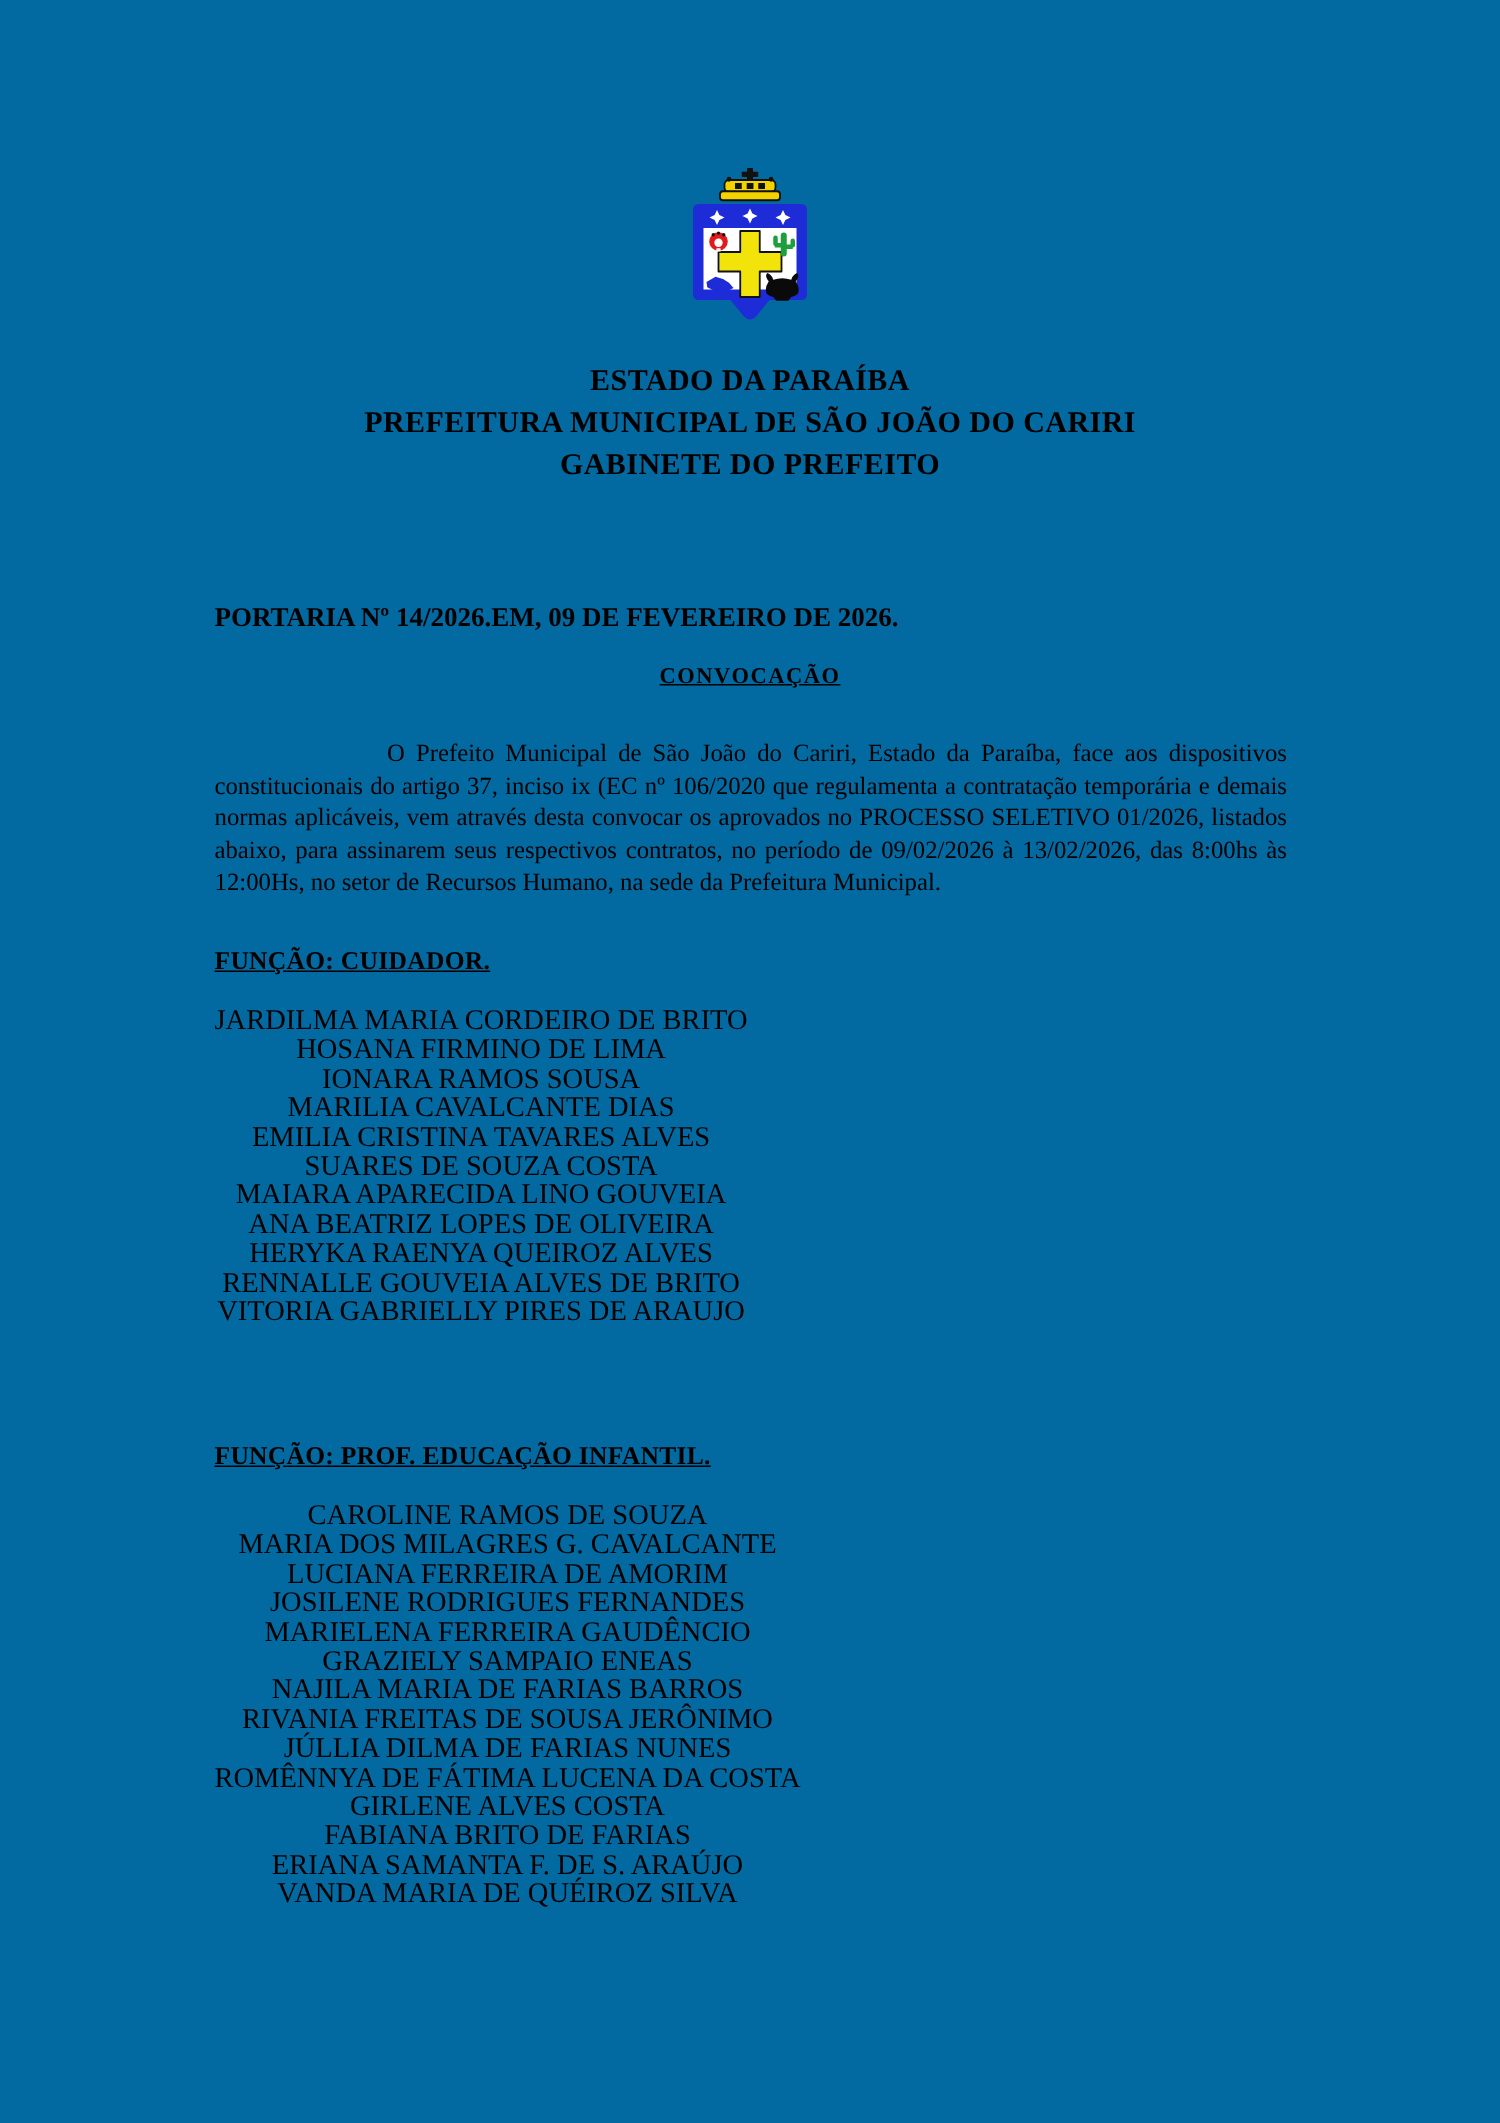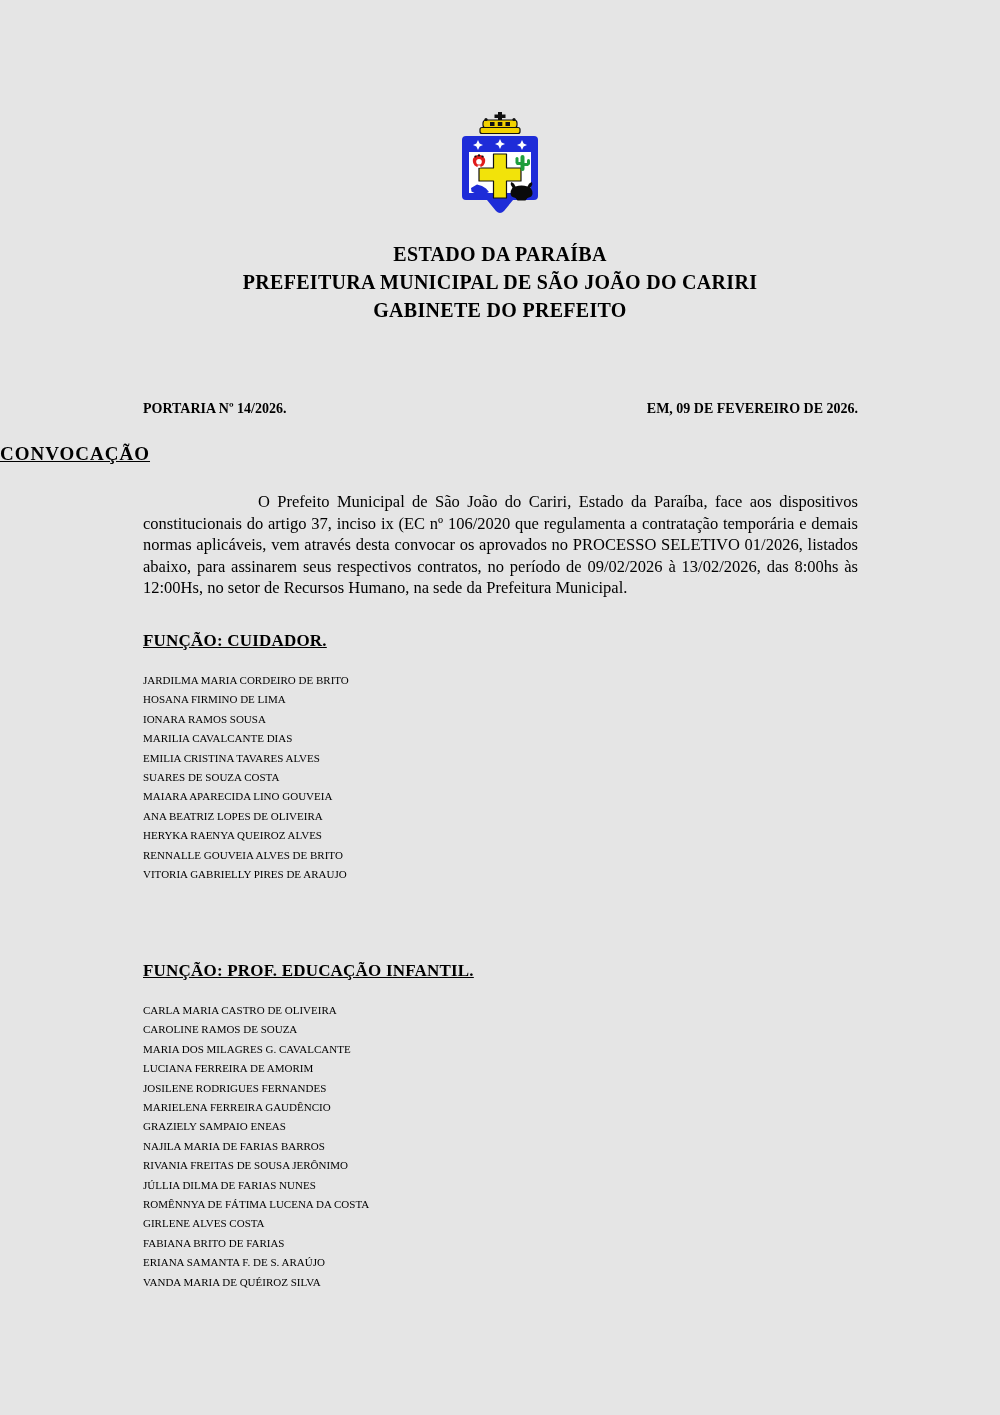--- a/index.html
+++ b/index.html
@@ -1,57 +1,57 @@
 <!DOCTYPE html>
 <html lang="pt-BR"><head>
 <meta charset="utf-8">
 <style>
   html,body{margin:0;padding:0;background:#ffffff;}
   .page{
     position:relative;
     width:1000px;height:1415px;
-    background:#e5e5e5;
+    background:#0369a1;
     font-family:"Liberation Serif", serif;
     color:#000000;
     overflow:hidden;
   }
   .crest{
     position:absolute;top:112px;left:50%;transform:translateX(-50%);
     width:92px;height:110px;
   }
   .letterhead{
     position:absolute;top:240px;left:0;right:0;
     text-align:center;font-weight:bold;font-size:20px;line-height:28px;
     letter-spacing:.3px;
   }
   .meta-row{
     position:absolute;top:401px;left:143px;width:715px;
-    display:flex;justify-content:space-between;
-    font-weight:bold;font-size:14px;font-family:Liberation Serif, serif;
+    display:flex;
+    font-weight:bold;font-size:18px;font-family:Liberation Serif, serif;
   }
   .doc-title{
     position:absolute;top:443px;left:0;right:0;
-    font-weight:bold;font-size:19px;
+    text-align:center;font-weight:bold;font-size:15px;
     text-decoration:underline;letter-spacing:1px;
   }
   .body-par{
     position:absolute;top:491px;left:143px;width:715px;
     font-size:16.5px;line-height:21.6px;text-align:justify;
     text-indent:115px;margin:0;
   }
   .section-heading{
     position:absolute;left:143px;
     font-weight:bold;font-size:17px;
     text-decoration:underline;letter-spacing:.2px;
   }
   .heading-1{top:631px;}
   .heading-2{top:961px;}
   .name-list{
     position:absolute;left:143px;
-    font-size:11px;line-height:19.4px;
+    font-size:19px;line-height:19.4px;text-align:center;
   }
   .list-1{top:671px;}
   .list-2{top:1001px;}
   svg .outline{stroke:#111111;stroke-width:1.2;stroke-linejoin:round;}
 </style>
 </head>
 <body>
 
 <div class="page">
 
@@ -132,21 +132,20 @@
       <div class="name-item">SUARES DE SOUZA COSTA</div>
       <div class="name-item">MAIARA APARECIDA LINO GOUVEIA</div>
       <div class="name-item">ANA BEATRIZ LOPES DE OLIVEIRA</div>
       <div class="name-item">HERYKA RAENYA QUEIROZ ALVES</div>
       <div class="name-item">RENNALLE GOUVEIA ALVES DE BRITO</div>
       <div class="name-item">VITORIA GABRIELLY PIRES DE ARAUJO</div>
     </div>
 
   <div class="section-heading heading-2">FUNÇÃO: PROF. EDUCAÇÃO INFANTIL.</div>
   <div class="name-list list-2">
-      <div class="name-item">CARLA MARIA CASTRO DE OLIVEIRA</div>
       <div class="name-item">CAROLINE RAMOS DE SOUZA</div>
       <div class="name-item">MARIA DOS MILAGRES G. CAVALCANTE</div>
       <div class="name-item">LUCIANA FERREIRA DE AMORIM</div>
       <div class="name-item">JOSILENE RODRIGUES FERNANDES</div>
       <div class="name-item">MARIELENA FERREIRA GAUDÊNCIO</div>
       <div class="name-item">GRAZIELY SAMPAIO ENEAS</div>
       <div class="name-item">NAJILA MARIA DE FARIAS BARROS</div>
       <div class="name-item">RIVANIA FREITAS DE SOUSA JERÔNIMO</div>
       <div class="name-item">JÚLLIA DILMA DE FARIAS NUNES</div>
       <div class="name-item">ROMÊNNYA DE FÁTIMA LUCENA DA COSTA</div>

